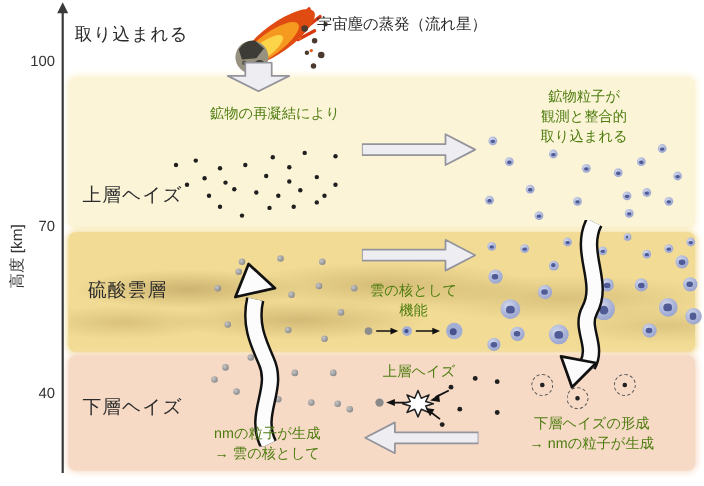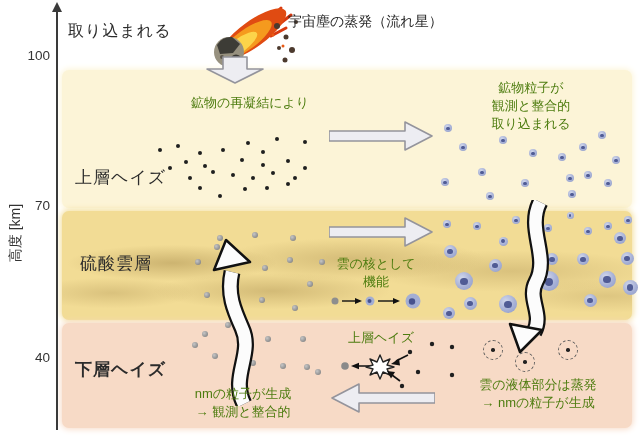--- a/index.html
+++ b/index.html
@@ -233,29 +233,29 @@
   <div>鉱物の再凝結により</div>
 </div>
 <div class="abs ann" style="left:451px;top:79px;width:160px;">
   <div>鉱物粒子が</div>
   <div>観測と整合的</div>
   <div>取り込まれる</div>
 </div>
 
 <div class="abs region-label" style="left:75px;top:131px;margin-top:35px;">上層ヘイズ</div>
 <div class="abs region-label" style="left:80px;top:252px;text-align:center;">硫酸雲層</div>
-<div class="abs region-label" style="left:75px;top:358px;font-weight:bold;">下層ヘイズ</div>
+<div class="abs region-label" style="left:75px;top:358px;">下層ヘイズ</div>
 
 <div class="abs ann" style="left:316px;top:255px;width:120px;">
   <div>雲の核として</div>
   <div>機能</div>
 </div>
 
 <div class="abs ann" style="left:341px;top:329px;width:80px;">上層ヘイズ</div>
 
 <div class="abs ann" style="left:163px;top:385px;width:160px;">
   <div>nmの粒子が生成</div>
-  <div>→ 観測と整合的</div>
+  <div>→ 雲の核として</div>
 </div>
 <div class="abs ann" style="left:457px;top:376px;width:162px;">
-  <div>雲の液体部分は蒸発</div>
+  <div>下層ヘイズの形成</div>
   <div>→ nmの粒子が生成</div>
 </div>
 
 </body></html>

